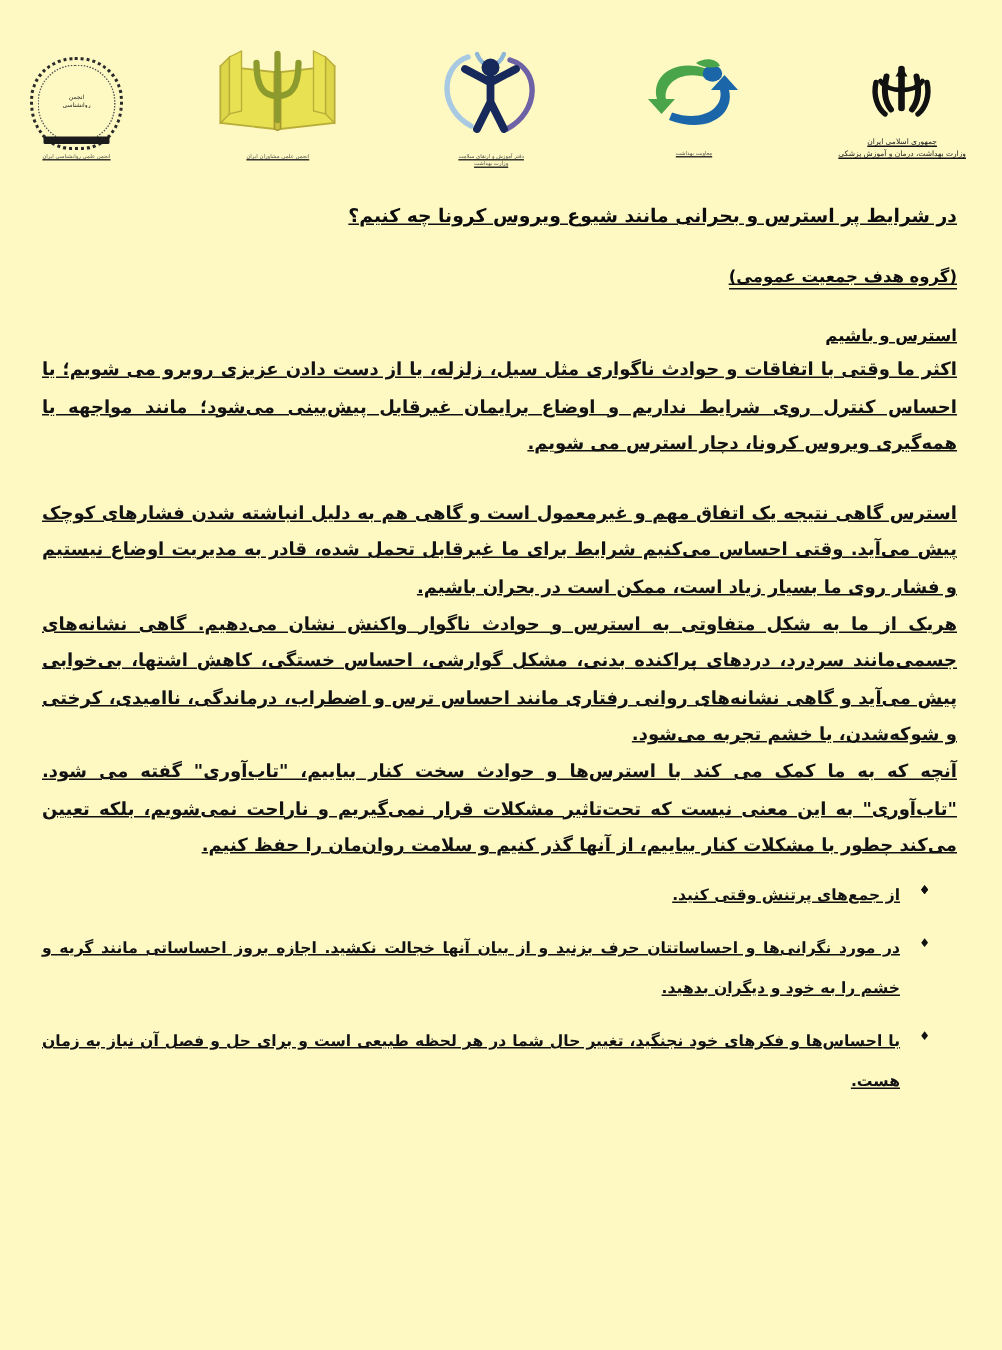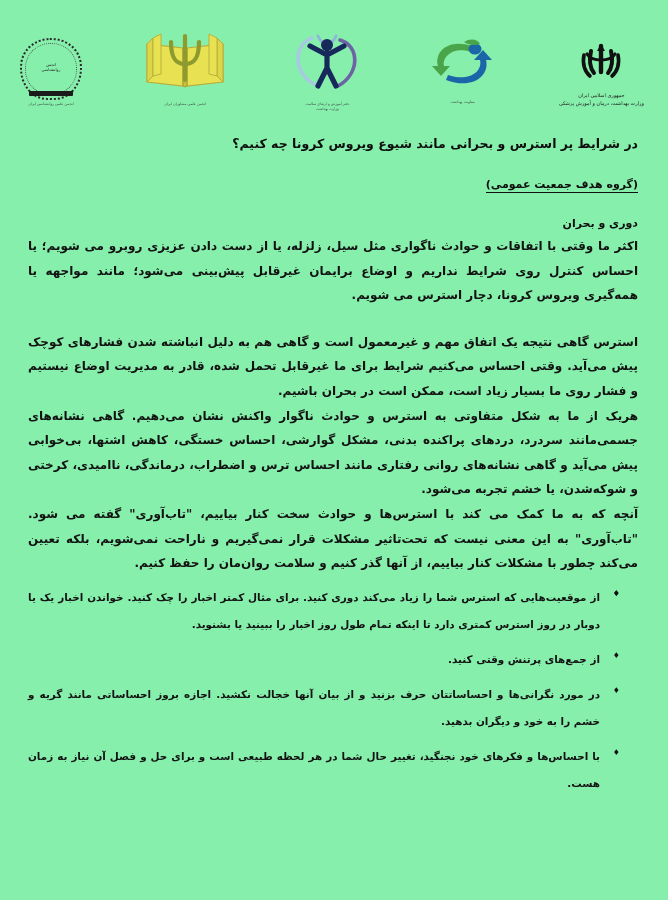--- a/index.html
+++ b/index.html
@@ -14,21 +14,22 @@
     font-family: "DejaVu Sans", "Liberation Sans", sans-serif;
     color: #111111;
     direction: rtl;
   }
 
   .page {
     width: 668px;
     height: 900px;
     position: relative;
     padding: 0;
-    background: #86efac;
+    background: #fef9c3;
+    text-decoration: underline;
   }
 
   
   .logo-strip {
     display: flex;
     align-items: flex-start;
     justify-content: space-between;
     padding: 22px 24px 0 20px;
     direction: ltr;
     height: 120px;
@@ -267,34 +268,33 @@
   </div>
 
   <div class="doc">
 
     <div class="doc-title">در شرایط پر استرس و بحرانی مانند شیوع ویروس کرونا چه کنیم؟</div>
 
     <div class="doc-subtitle">
       <span>(گروه هدف جمعیت عمومی)</span>
     </div>
 
-    <div class="section-heading">دوری و بحران</div>
+    <div class="section-heading">استرس و باشیم</div>
     <p class="para tight">اکثر ما وقتی با اتفاقات و حوادث ناگواری مثل سیل، زلزله،  یا از دست دادن عزیزی روبرو می شویم؛ یا احساس کنترل روی شرایط نداریم و اوضاع برایمان غیرقابل پیش‌بینی می‌شود؛ مانند مواجهه یا همه‌گیری ویروس کرونا، دچار استرس می شویم.</p>
     <p class="para gap">استرس گاهی نتیجه یک اتفاق مهم و غیرمعمول است و گاهی هم به دلیل انباشته شدن فشارهای کوچک پیش می‌آید.  وقتی احساس می‌کنیم شرایط برای ما غیرقابل تحمل شده، قادر به مدیریت اوضاع نیستیم و فشار روی ما بسیار زیاد است، ممکن است در بحران باشیم.</p>
     <p class="para tight">هریک از ما به شکل متفاوتی به استرس و حوادث ناگوار واکنش نشان می‌دهیم. گاهی نشانه‌های جسمی‌مانند سردرد، دردهای پراکنده بدنی، مشکل گوارشی، احساس خستگی، کاهش اشتها، بی‌خوابی پیش می‌آید و گاهی نشانه‌های روانی رفتاری مانند احساس ترس و اضطراب، درماندگی، ناامیدی، کرختی و شوکه‌شدن، یا خشم تجربه می‌شود.</p>
     <p class="para tight">آنچه که به ما کمک می کند با استرس‌ها و حوادث سخت کنار بیاییم،  "تاب‌آوری" گفته می شود. "تاب‌آوری" به این معنی نیست که تحت‌تاثیر مشکلات قرار نمی‌گیریم و ناراحت نمی‌شویم، بلکه تعیین می‌کند چطور با مشکلات کنار بیاییم، از آنها گذر کنیم و سلامت روان‌مان را حفظ کنیم.</p>
 
 
     <ul class="bullets">
       <li>
         <span class="marker">♦</span>
       </li>
       <li>
         <span class="marker">♦</span>
-        <span>از موقعیت‌هایی که استرس شما را زیاد می‌کند دوری کنید. برای مثال کمتر اخبار را چک کنید. خواندن اخبار یک یا دوبار در روز استرس کمتری دارد تا اینکه تمام طول روز اخبار را ببینید یا بشنوید.</span>
       </li>
       <li>
         <span class="marker">♦</span>
         <span>از جمع‌های پرتنش وقتی کنید.</span>
       </li>
       <li>
         <span class="marker">♦</span>
         <span>در مورد نگرانی‌ها و احساساتتان حرف بزنید و از بیان آنها خجالت نکشید. اجازه بروز احساساتی مانند گریه و خشم را به خود و دیگران بدهید.</span>
       </li>
       <li>

